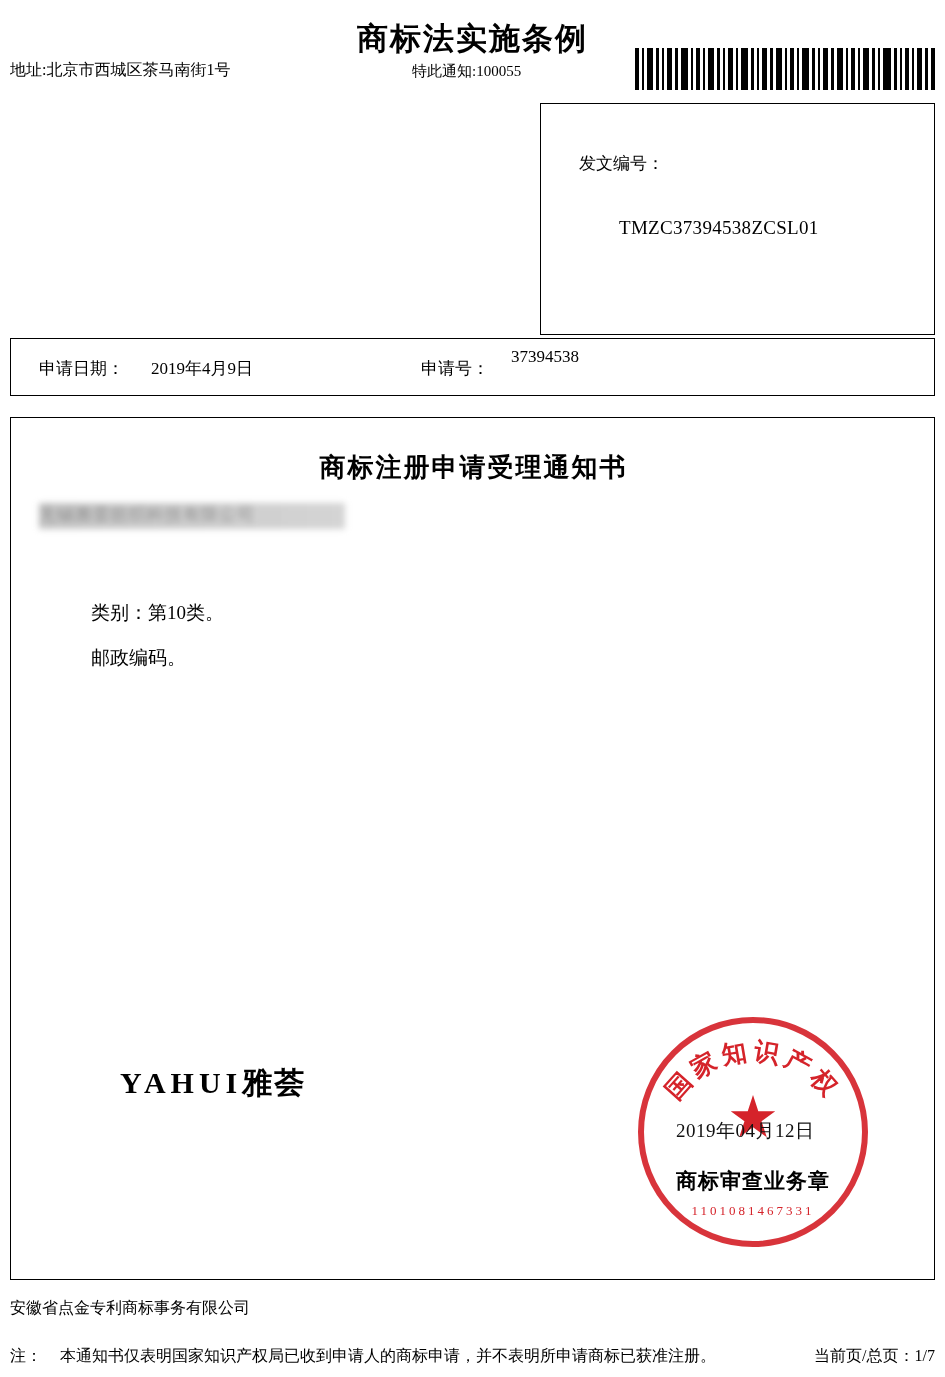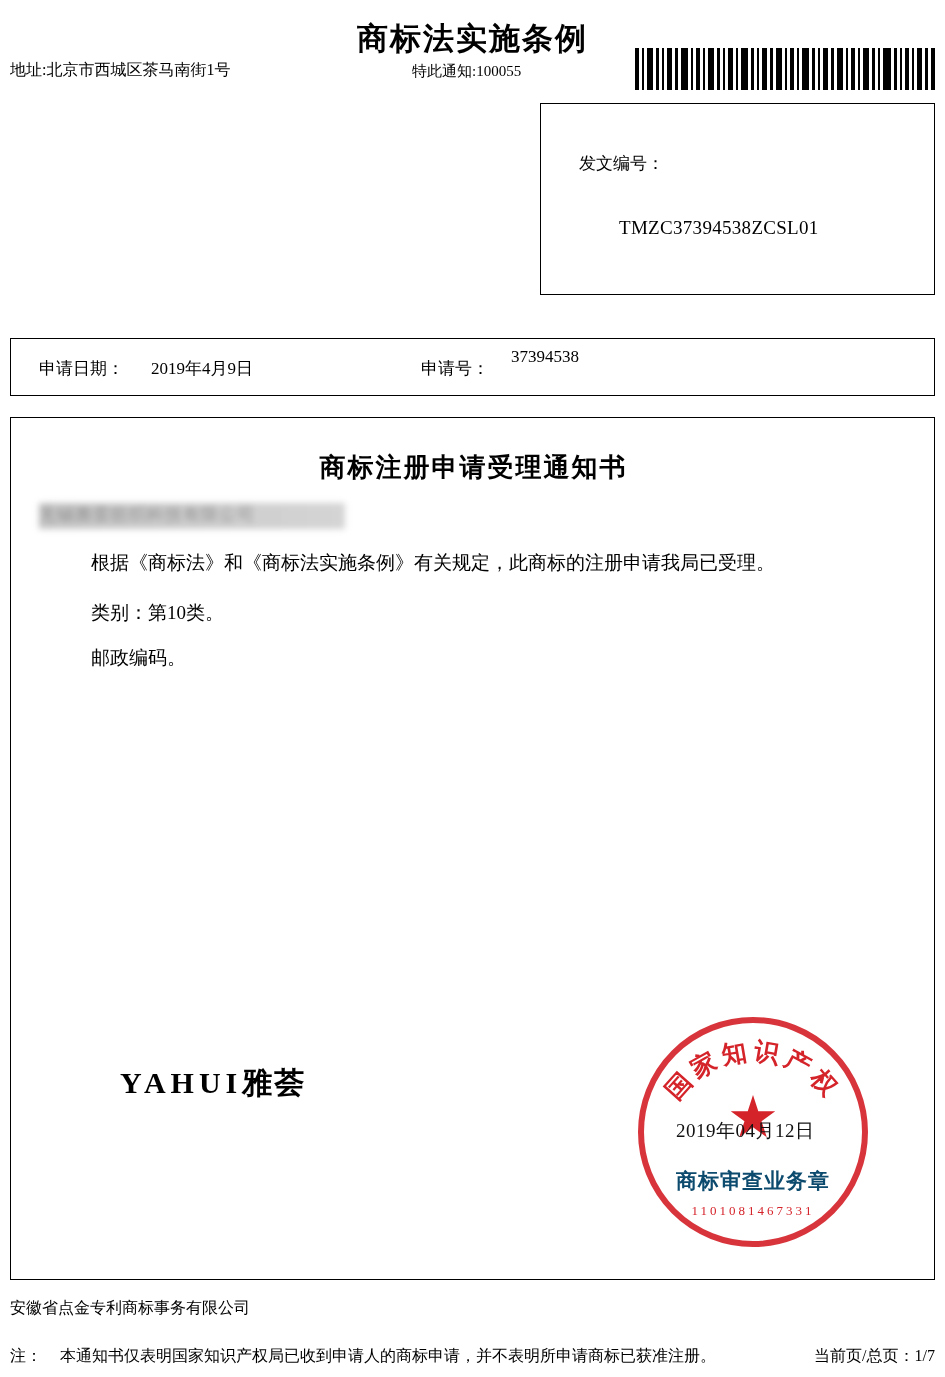--- a/index.html
+++ b/index.html
@@ -67,21 +67,21 @@
   .box-addressee {
     left: 10px;
     top: 103px;
     width: 522px;
     height: 212px;
   }
   .box-docnum {
     left: 540px;
     top: 103px;
     width: 395px;
-    height: 192px;
+    height: 232px;
   }
   .box-appinfo {
     left: 10px;
     top: 338px;
     width: 925px;
     height: 58px;
   }
   .box-body {
     left: 10px;
     top: 417px;
@@ -194,21 +194,21 @@
     font-size: 58px;
     color: #d5232a;
     line-height: 1;
   }
   .seal .bottom-text {
     position: absolute;
     left: 0;
     top: 150px;
     width: 230px;
     text-align: center;
-    color: #0c4a6e;
+    color: #000000;
     font-size: 21px;
     font-weight: bold;
     letter-spacing: 1px;
   }
   .seal .code-text {
     position: absolute;
     left: 0;
     top: 186px;
     width: 230px;
     text-align: center;
@@ -324,21 +324,20 @@
   <div class="box box-appinfo">
     <span class="lbl ai-date-label">申请日期：</span>
     <span class="val ai-date-value">2019年4月9日</span>
     <span class="lbl ai-num-label">申请号：</span>
     <span class="val ai-num-value">37394538</span>
   </div>
 
   <div class="box box-body">
     <div class="doc-title">商标注册申请受理通知书</div>
     <span class="redact applicant-redact">无锡雅荟纺织科技有限公司</span>
-    <div class="para para-1">根据《商标法》和《商标法实施条例》有关规定，此商标的注册申请我局已受理。</div>
     <div class="para para-2">类别：第10类。</div>
     <div class="para para-3">邮政编码。</div>
   </div>
 
   <div class="mark-text">
     <span>YAHUI</span><span class="cn">雅荟</span>
   </div>
 
   <div class="seal">
     <div class="ring"></div>

